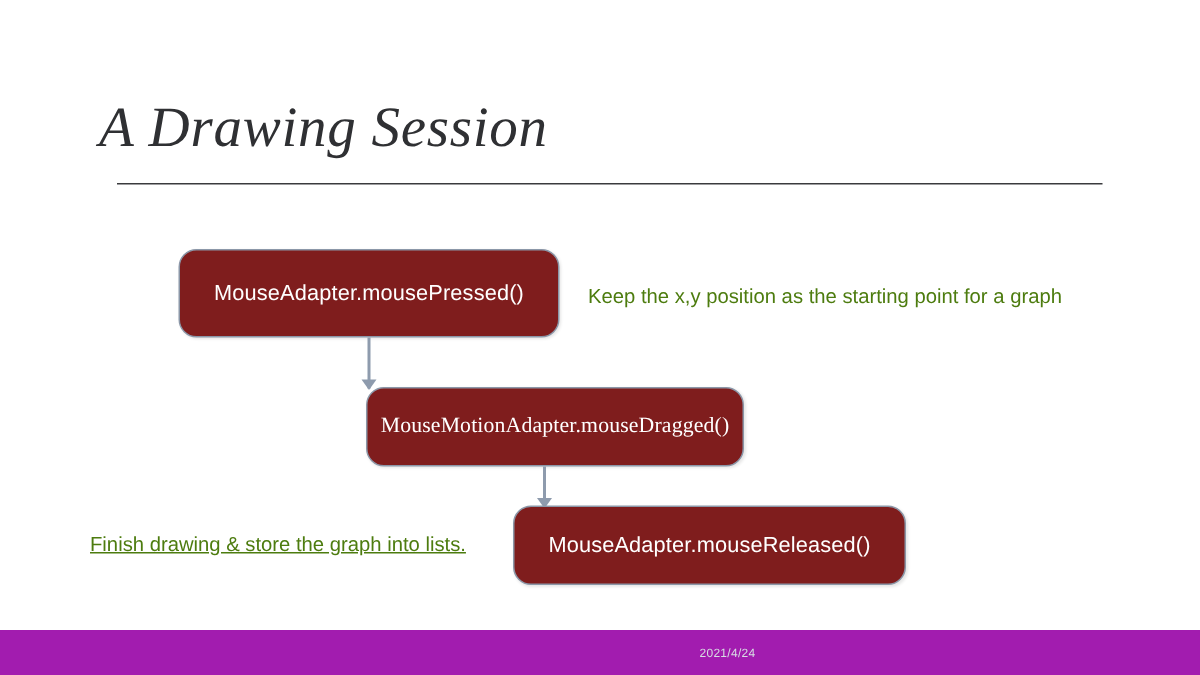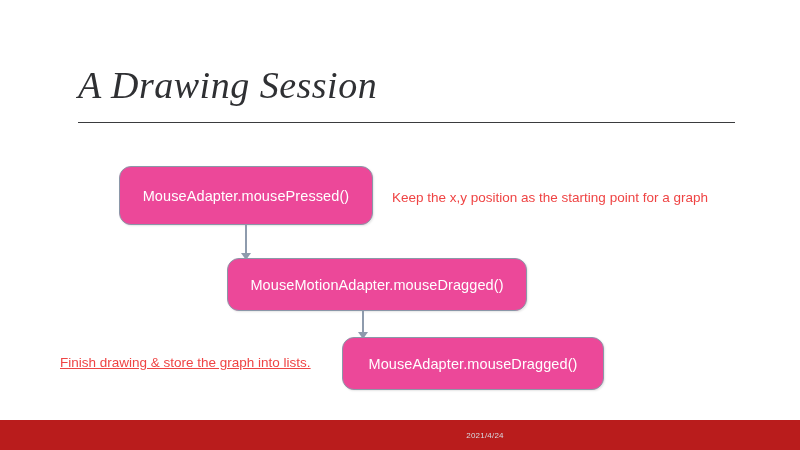--- a/index.html
+++ b/index.html
@@ -12,21 +12,21 @@
     width: 800px;
     height: 450px;
     background: #ffffff;
     overflow: hidden;
     font-family: "Liberation Sans", sans-serif;
   }
 
   
   .title {
     position: absolute;
-    left: 78px;
+    left: 66px;
     top: 62px;
     font-family: "Liberation Serif", serif;
     font-style: italic;
     font-size: 38px;
     line-height: 46px;
     color: #2f3033;
     letter-spacing: 0.5px;
     white-space: nowrap;
   }
   .title-rule {
@@ -35,34 +35,34 @@
     top: 122px;
     width: 657px;
     height: 0;
     border-top: 1.4px solid #3a3b3e;
   }
 
   
   .node {
     position: absolute;
     box-sizing: border-box;
-    background: #ec4899;
+    background: #7f1d1d;
     border: 1px solid #8b97a8;
     border-radius: 12px;
     display: flex;
     align-items: center;
     justify-content: center;
     color: #ffffff;
     font-size: 14.5px;
     letter-spacing: 0.1px;
     text-align: right;
     box-shadow: 1px 1px 2px rgba(0,0,0,0.10);
   }
   #node-pressed  { left: 119px; top: 166px; width: 254px; height: 59px; }
-  #node-dragged  { left: 227px; top: 258px; width: 300px; height: 53px; }
+  #node-dragged  { left: 244px; top: 258px; width: 252px; height: 53px; font-family: Liberation Serif, serif; }
   #node-released { left: 342px; top: 337px; width: 262px; height: 53px; }
 
   
   .connector {
     position: absolute;
     width: 12px;
   }
   .connector .stem {
     position: absolute;
     left: 5px;
@@ -80,37 +80,37 @@
     border-left: 5px solid transparent;
     border-right: 5px solid transparent;
     border-top: 7px solid #8e9bad;
   }
   #conn-1 { left: 240px; top: 225px; height: 34px; }
   #conn-2 { left: 357px; top: 311px; height: 27px; }
 
   
   .caption {
     position: absolute;
-    color: #ef4444;
+    color: #4d7c0f;
     font-size: 13.5px;
     line-height: 19px;
     white-space: pre-line;
   }
   #cap-pressed  { left: 392px; top: 188px; }
   #cap-dragged  { left: 506px; top: 265px; }
   #cap-released { left:  60px; top: 353px; text-decoration: underline; }
 
   
   .footer-bar {
     position: absolute;
     left: 0;
     bottom: 0;
     width: 800px;
     height: 30px;
-    background: #b91c1c;
+    background: #a21caf;
   }
   .footer-date {
     position: absolute;
     left: 0;
     top: 0;
     width: 800px;
     height: 30px;
     display: flex;
     align-items: center;
     justify-content: center;
@@ -141,21 +141,21 @@
   <div class="node" id="node-dragged">
     <span>MouseMotionAdapter.mouseDragged()</span>
   </div>
 
   <div class="connector" id="conn-2">
     <div class="stem"></div>
     <div class="head"></div>
   </div>
 
   <div class="node" id="node-released">
-    <span>MouseAdapter.mouseDragged()</span>
+    <span>MouseAdapter.mouseReleased()</span>
   </div>
 
   <div class="caption" id="cap-pressed">Keep the x,y position as the starting point for a graph</div>
 
 
   <div class="caption" id="cap-released">Finish drawing &amp; store the graph into lists.</div>
 
   <div class="footer-bar">
     <div class="footer-date">2021/4/24</div>
   </div>

